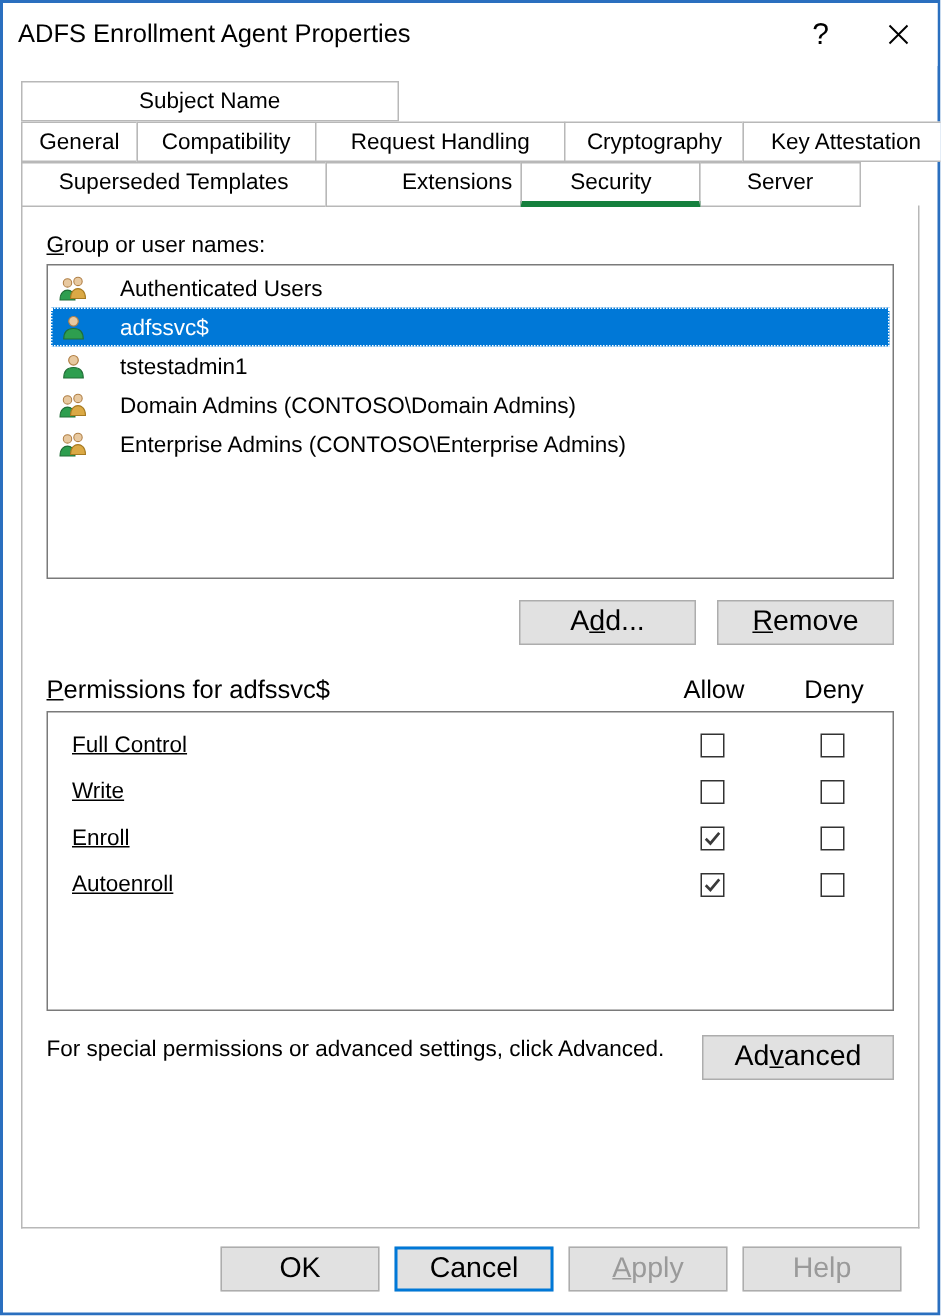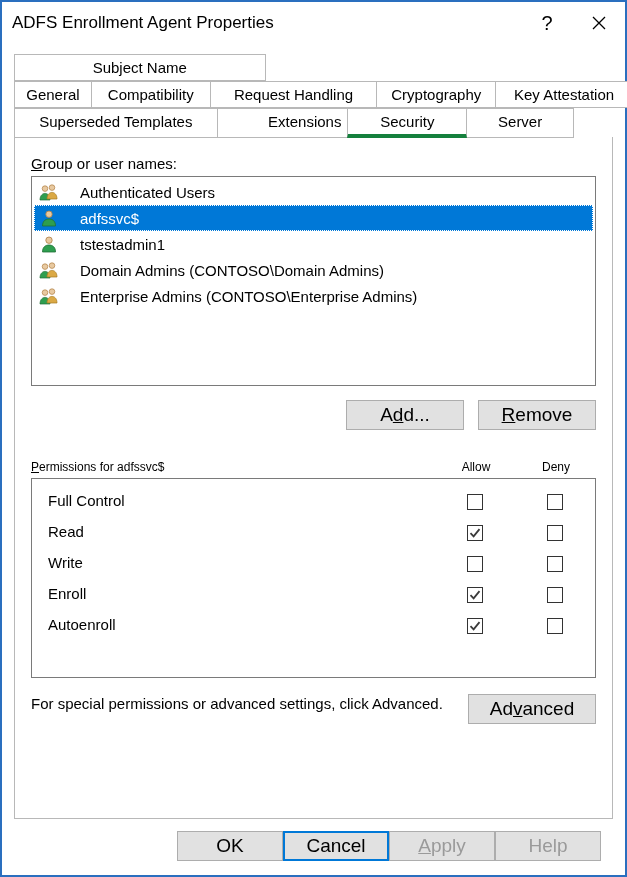--- a/index.html
+++ b/index.html
@@ -131,39 +131,39 @@
     text-align:center;
     padding:0;
   }
   .winbtn:disabled { color:#9a9a9a; }
   .winbtn.default {
     border: 2px solid #0078D7;
   }
   
   .perm-header {
     display:flex;
-    margin-top: 30px;
-    font-size:12px;
+    margin-top: 20px;
+    font-size:17px;
   }
   .perm-header .ph-name { flex:1; }
   .perm-header .ph-col { width: 80px; text-align:center; }
   
   .permbox {
     border: 1px solid #7A7A7A;
     margin-top: 4px;
     padding: 6px 0 4px 0;
     height: 200px;
   }
   .permrow {
     display:flex;
     align-items:center;
     height: 31px;
     padding-left: 16px;
   }
-  .permrow .pname { flex:1; }
+  .permrow .pname { flex:1;text-decoration:underline; }
   .permrow .pc { width:80px; text-align:center; }
   .cbox {
     width:16px; height:16px;
     border:1px solid #333;
     display:inline-flex;
     align-items:center;
     justify-content:center;
     background:#fff;
     font-size:14px;
     line-height:1;
@@ -175,20 +175,21 @@
     display:flex;
     margin-top: 16px;
     align-items:flex-start;
     gap: 10px;
   }
   .advarea .advtext { flex:1; font-size:15px; line-height:1.35; }
   
   .dlg-btnbar {
     display:flex;
     justify-content:flex-end;
+    gap: 10px;
     padding: 12px 12px 0 12px;
   }
   .dlg-btnbar .winbtn { width: 106px; }
   .underline-letter { text-decoration: underline; }
 </style>
 </head>
 <body>
 
 <div class="window">
 
@@ -315,29 +316,20 @@
         <div class="ph-col">Deny</div>
       </div>
 
       <div class="permbox" id="permbox">
           <div class="permrow">
             <div class="pname">Full Control</div>
             <div class="pc"><span class="cbox"></span></div>
             <div class="pc"><span class="cbox"></span></div>
           </div>
           <div class="permrow">
-            <div class="pname">Read</div>
-            <div class="pc"><span class="cbox">
-                <svg width="12" height="12" viewBox="0 0 12 12">
-                  <path d="M1.5 6.2 L4.6 9.3 L10.5 2.2" fill="none" stroke="#3a3a3a" stroke-width="1.8"></path>
-                </svg>
-              </span></div>
-            <div class="pc"><span class="cbox"></span></div>
-          </div>
-          <div class="permrow">
             <div class="pname">Write</div>
             <div class="pc"><span class="cbox"></span></div>
             <div class="pc"><span class="cbox"></span></div>
           </div>
           <div class="permrow">
             <div class="pname">Enroll</div>
             <div class="pc"><span class="cbox">
                 <svg width="12" height="12" viewBox="0 0 12 12">
                   <path d="M1.5 6.2 L4.6 9.3 L10.5 2.2" fill="none" stroke="#3a3a3a" stroke-width="1.8"></path>
                 </svg>

